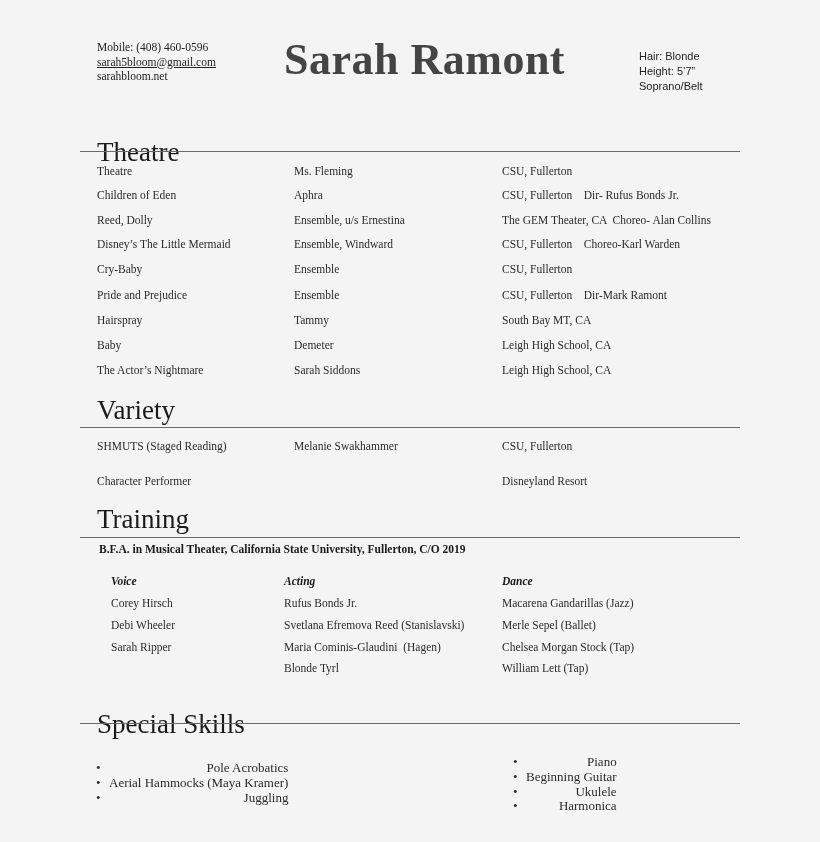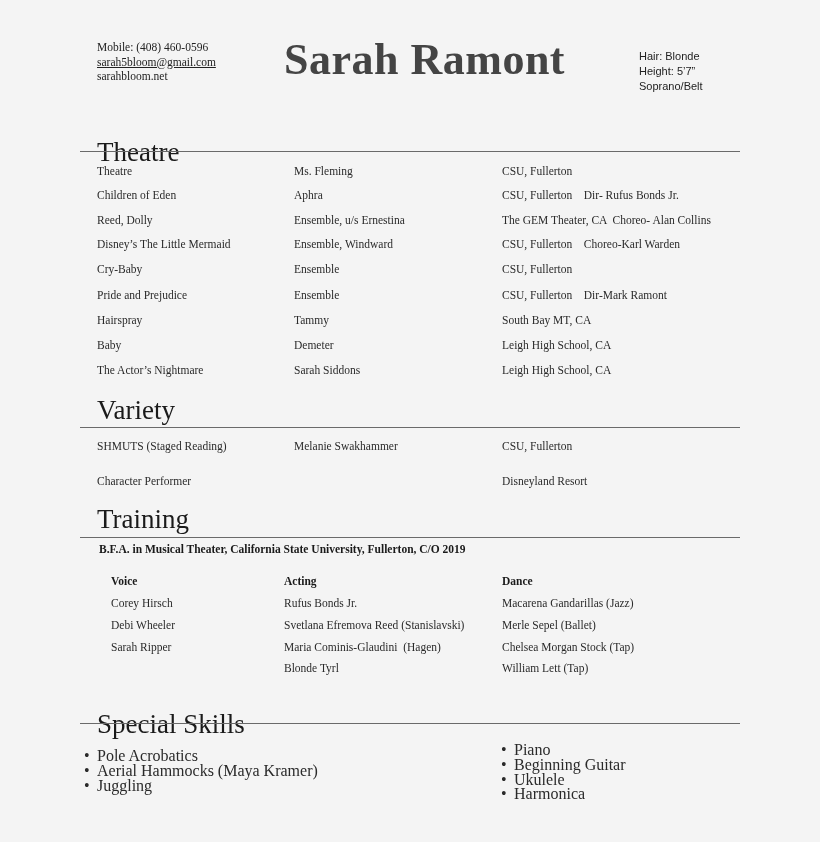--- a/index.html
+++ b/index.html
@@ -75,32 +75,33 @@
       font-family: "Liberation Serif", serif;
       font-weight: bold;
       font-size: 11.5px;
       color: #1a1a1a;
     }
     .train-head {
       font-family: "Liberation Serif", serif;
       font-weight: bold;
       font-size: 11.5px;
       color: #1a1a1a;
+      font-style: italic;
     }
     .t1 { left: 111px; }
     .t2 { left: 284px; }
     .t3 { left: 502px; }
 
     .skills {
       font-family: "Liberation Serif", serif;
-      font-size: 16px;
+      font-size: 13px;
       line-height: 14.8px;
       color: #2a2a2a;
       list-style: none;
-      margin: 0; padding: 0;
+      margin: 12px; padding: 0; text-align: right;
     }
     .skills li { position: relative; padding-left: 13px; }
     .skills li::before {
       content: "\2022";
       position: absolute;
       left: 0;
       top: 0;
     }
     .skills-left { left: 84px; top: 749px; }
     .skills-right { left: 501px; top: 743px; }

